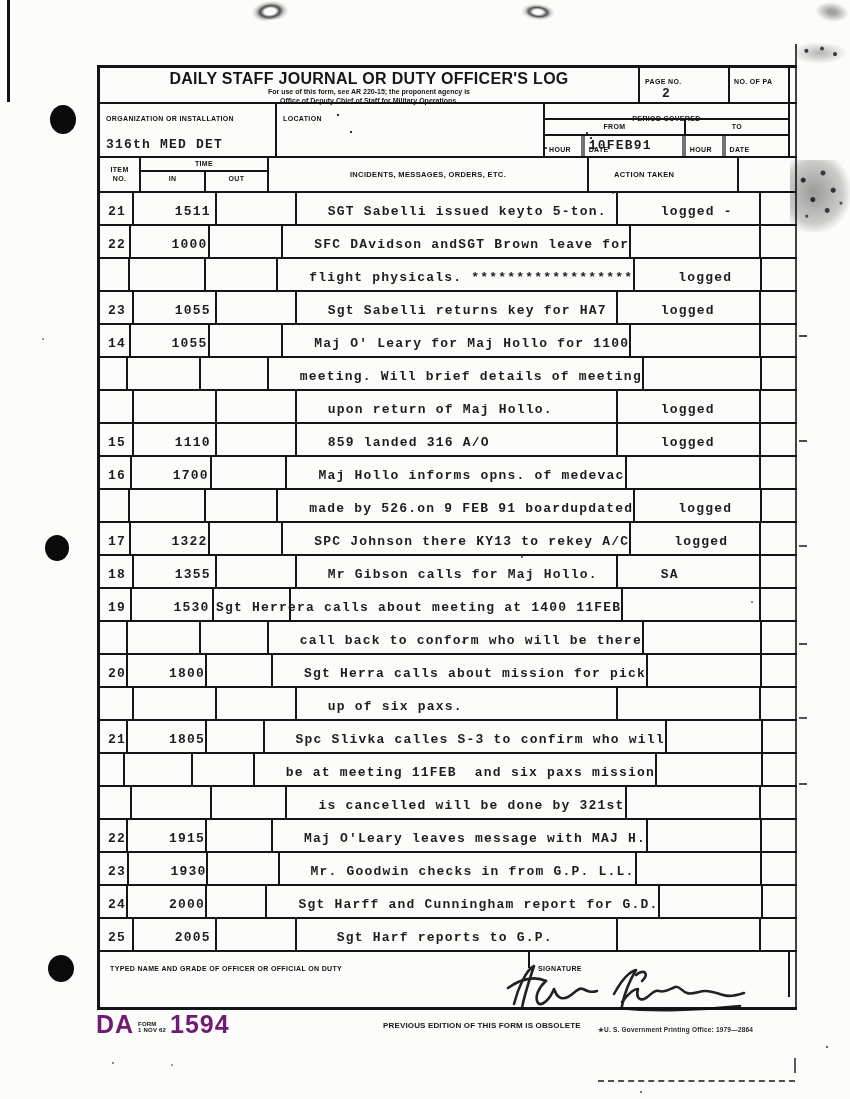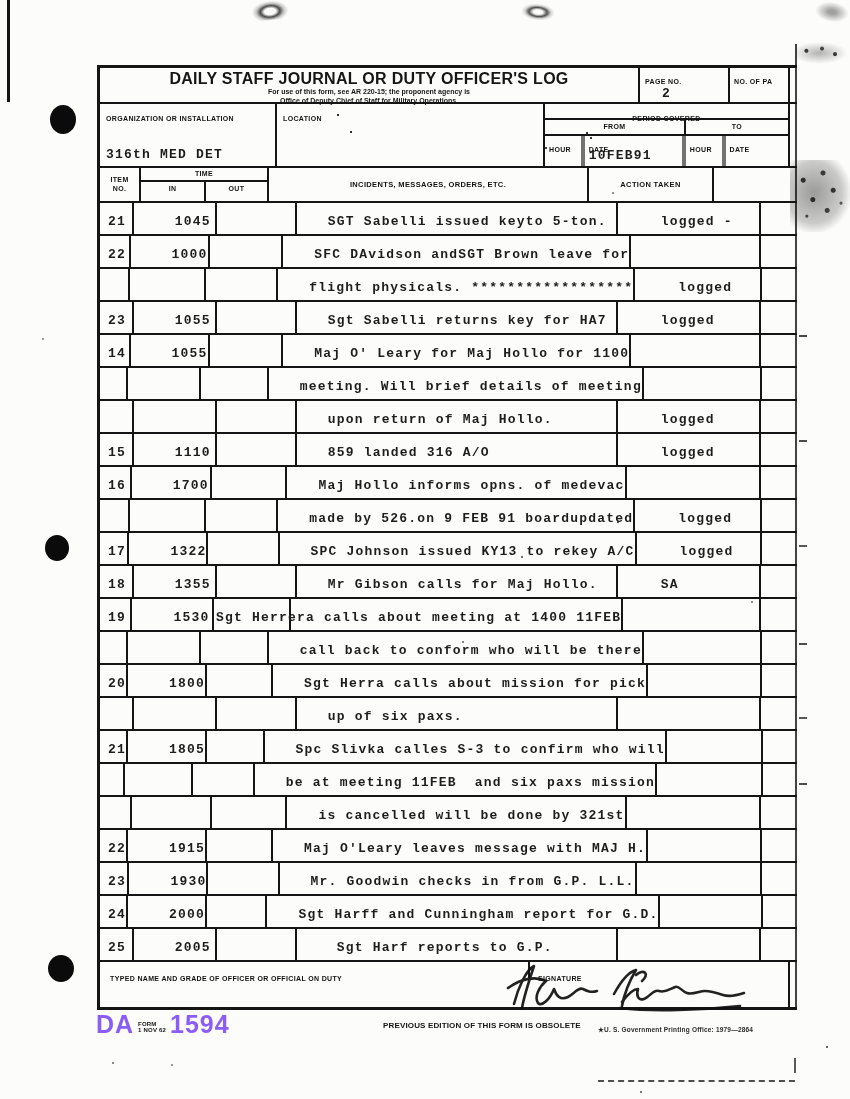--- a/index.html
+++ b/index.html
@@ -57,21 +57,21 @@
   .frowline{display:flex;border-bottom:2px solid #151515;}
   .cell{border-right:2px solid #151515;position:relative;}
   .gut{width:7px;}
   
   .rowA{height:36px;}
   .titlebox{width:540px;}
   .pagebox{width:90px;padding:2px 0 0 5px;}
   .pageval{position:absolute;left:22px;bottom:2px;}
   .nopbox{width:60px;padding:2px 0 0 4px;overflow:visible;}
   
-  .rowB{height:64px;}
+  .rowB{height:54px;}
   .orgbox{width:177px;padding:3px 0 0 6px;}
   .orgval{position:absolute;left:6px;bottom:5px;}
   .locbox{width:268px;padding:3px 0 0 6px;}
   .periodbox{width:245px;border-right:2px solid #151515;display:flex;flex-direction:column;}
   .p1{height:16px;border-bottom:2px solid #151515;text-align:center;padding-top:3px;}
   .p2{height:16px;border-bottom:2px solid #151515;display:flex;}
   .pfrom{width:142px;border-right:2px solid #151515;text-align:center;padding-top:3px;}
   .pto{width:103px;text-align:center;padding-top:3px;}
   .p3{flex:1;display:flex;}
   .pc{border-right:4px solid #737373;padding:2px 0 0 4px;position:relative;}
@@ -80,42 +80,42 @@
   .dateval{position:absolute;left:4px;bottom:4px;}
   
   .rowC{height:35px;}
   .ch-item{width:41px;display:flex;flex-direction:column;align-items:center;justify-content:center;}
   .ch-time{width:128px;display:flex;flex-direction:column;}
   .ch-time .t{height:14px;border-bottom:2px solid #151515;text-align:center;padding-top:2px;}
   .ch-time .io{flex:1;display:flex;}
   .ch-time .in{width:65px;border-right:2px solid #151515;text-align:center;padding-top:3px;}
   .ch-time .out{width:61px;text-align:center;padding-top:3px;}
   .ch-inc{width:320px;display:flex;align-items:center;justify-content:center;}
-  .ch-act{width:125px;display:flex;align-items:center;justify-content:center;}
+  .ch-act{width:125px;display:flex;align-items:center;justify-content:flex-start;margin-left:25px;}
   .ch-inc .lbl,.ch-act .lbl{font-size:7.5px;}
   
   .jrow{display:flex;height:33px;border-bottom:2px solid #151515;gap:31px;}
   .jrow>div{border-right:2px solid #151515;display:flex;align-items:flex-end;padding-bottom:6px;}
   .jrow .c-item{width:41px;padding-left:8px;}
   .jrow .c-in{width:65px;padding-left:10px;}
   .jrow .c-out{width:63px;}
   .jrow .c-inc{width:379px;overflow:visible;}
   .jrow .c-act{width:142px;padding-left:12px;}
   .jrow .c-gut{width:7px;border-right:none;}
   .jrow .c-inc .tw.outdent{text-indent:-106px;}
   
   .rowF{height:45px;display:flex;position:relative;}
   .typed{width:430px;padding:5px 0 0 10px;}
   .sigcell{width:260px;padding:5px 0 0 8px;border-right:2px solid #151515;}
   .sigstub{position:absolute;left:428px;top:0;width:2px;height:16px;background:#151515;}
   
   .signature{position:absolute;left:498px;top:958px;width:252px;height:56px;z-index:3;}
   
   .daid{position:absolute;left:96px;top:1012px;display:flex;gap:4px;align-items:flex-start;}
-  .daid .big{font-size:25px;font-weight:900;letter-spacing:1px;line-height:1;color:#8b5cf6;}
+  .daid .big{font-size:25px;font-weight:900;letter-spacing:1px;line-height:1;color:#701a75;}
   .daid .stack{display:flex;flex-direction:column;font-size:6px;font-weight:800;line-height:6px;
                margin-top:9px;letter-spacing:.2px;color:#121212;}
   .obsolete{position:absolute;left:383px;top:1021px;font-size:8px;font-weight:800;letter-spacing:.15px;color:#141414;}
   .gpo{position:absolute;left:598px;top:1026px;font-size:6.5px;font-weight:700;letter-spacing:.2px;color:#2a2a2a;}
 </style>
 </head>
 <body>
 
 <div class="page">
 
@@ -207,21 +207,21 @@
       </div>
       <div class="gut"></div>
     </div>
 
     <div id="rows">
         <div class="jrow">
           <div class="c-item">
             <span class="tw">21</span>
           </div>
           <div class="c-in">
-            <span class="tw">1045</span>
+            <span class="tw">1511</span>
           </div>
           <div class="c-out"></div>
           <div class="c-inc">
             <span class="tw">SGT Sabelli issued keyto 5-ton.</span>
           </div>
           <div class="c-act">
             <span class="tw">logged -</span>
           </div>
           <div class="c-gut"></div>
         </div>
@@ -347,21 +347,21 @@
         </div>
         <div class="jrow">
           <div class="c-item">
             <span class="tw">17</span>
           </div>
           <div class="c-in">
             <span class="tw">1322</span>
           </div>
           <div class="c-out"></div>
           <div class="c-inc">
-            <span class="tw">SPC Johnson issued KY13 to rekey A/C</span>
+            <span class="tw">SPC Johnson there KY13 to rekey A/C</span>
           </div>
           <div class="c-act">
             <span class="tw">logged</span>
           </div>
           <div class="c-gut"></div>
         </div>
         <div class="jrow">
           <div class="c-item">
             <span class="tw">18</span>
           </div>

